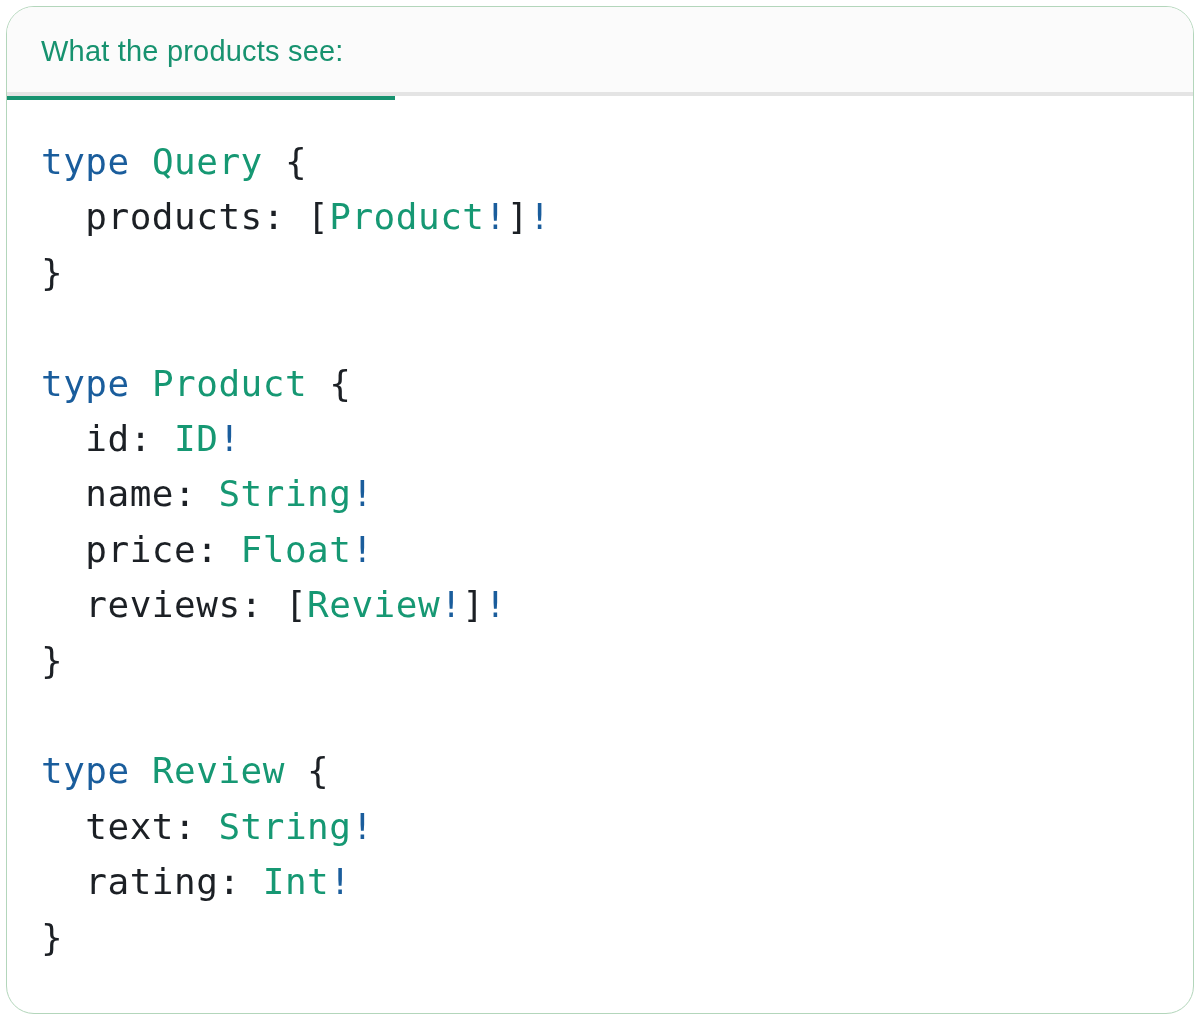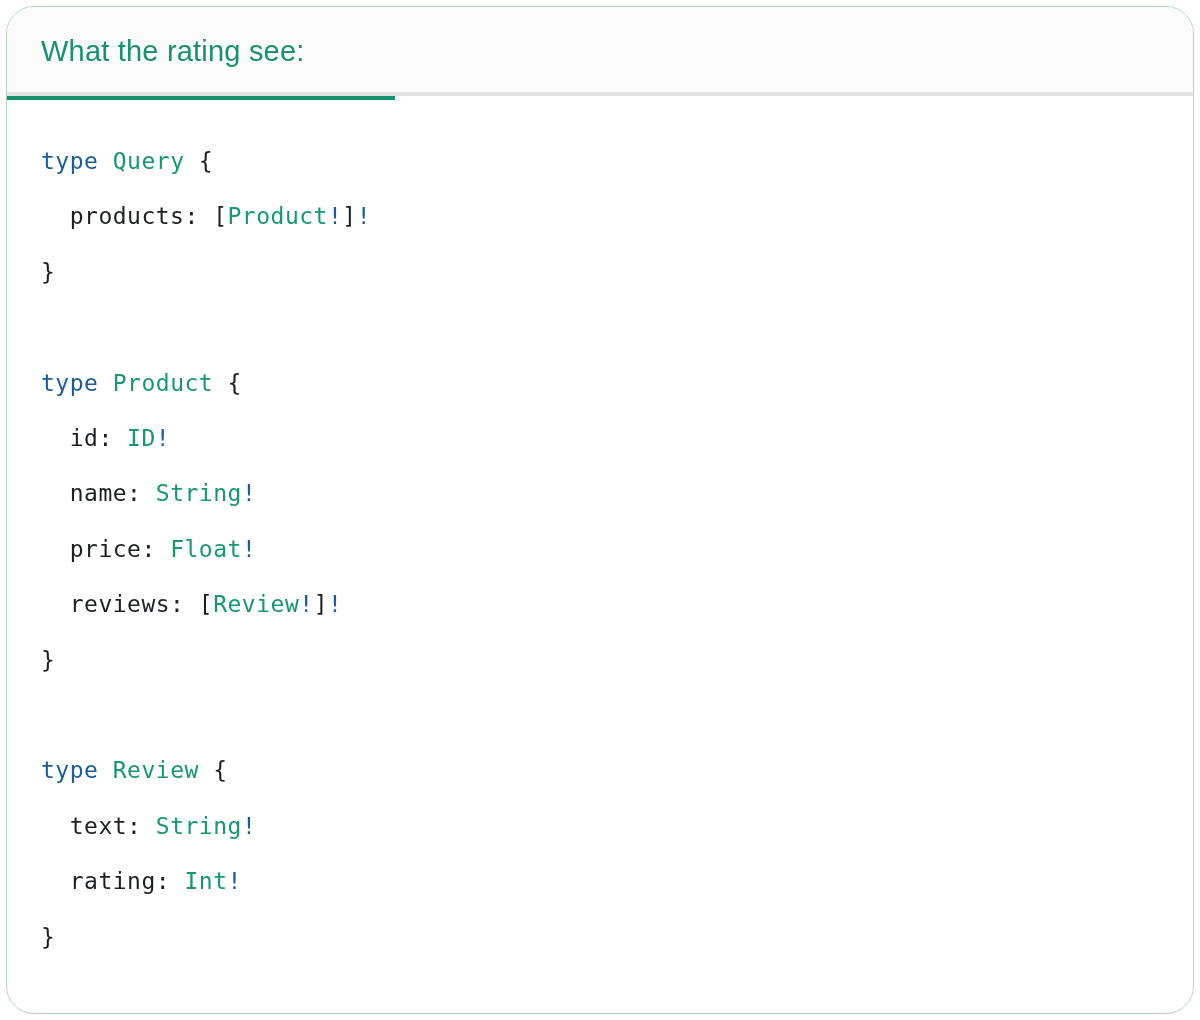--- a/index.html
+++ b/index.html
@@ -39,34 +39,34 @@
   .tab-label {
     color: var(--tab-accent, #17926F);
     font-size: 29px;
     font-weight: 500;
     letter-spacing: 0.2px;
     white-space: nowrap;
   }
   .code-block {
     padding: 38px 30px 30px 34px;
     font-family: "DejaVu Sans Mono", "Liberation Mono", monospace;
-    font-size: 23px;
+    font-size: 36px;
     line-height: 55.4px;
     letter-spacing: 0.5px;
     white-space: pre;
   }
   .code-line { min-height: 55.4px; }
   .tok-plain   { color: var(--code-plain, #1C2025); }
   .tok-keyword { color: var(--code-keyword, #1A5D9C); }
   .tok-type    { color: var(--code-type, #169873); }
   .tok-bang    { color: var(--code-bang, #1A5D9C); }
 </style>
 </head>
 <body>
 
 <div class="panel">
   <div class="tabbar">
     <div class="tab">
-      <span class="tab-label">What the rating see:</span>
+      <span class="tab-label">What the products see:</span>
     </div>
   </div>
   <div class="code-block"><div class="code-line"><span class="tok-keyword">type</span><span class="tok-plain"> </span><span class="tok-type">Query</span><span class="tok-plain"> {</span></div><div class="code-line"><span class="tok-plain">  products: [</span><span class="tok-type">Product</span><span class="tok-bang">!</span><span class="tok-plain">]</span><span class="tok-bang">!</span></div><div class="code-line"><span class="tok-plain">}</span></div><div class="code-line"></div><div class="code-line"><span class="tok-keyword">type</span><span class="tok-plain"> </span><span class="tok-type">Product</span><span class="tok-plain"> {</span></div><div class="code-line"><span class="tok-plain">  id: </span><span class="tok-type">ID</span><span class="tok-bang">!</span></div><div class="code-line"><span class="tok-plain">  name: </span><span class="tok-type">String</span><span class="tok-bang">!</span></div><div class="code-line"><span class="tok-plain">  price: </span><span class="tok-type">Float</span><span class="tok-bang">!</span></div><div class="code-line"><span class="tok-plain">  reviews: [</span><span class="tok-type">Review</span><span class="tok-bang">!</span><span class="tok-plain">]</span><span class="tok-bang">!</span></div><div class="code-line"><span class="tok-plain">}</span></div><div class="code-line"></div><div class="code-line"><span class="tok-keyword">type</span><span class="tok-plain"> </span><span class="tok-type">Review</span><span class="tok-plain"> {</span></div><div class="code-line"><span class="tok-plain">  text: </span><span class="tok-type">String</span><span class="tok-bang">!</span></div><div class="code-line"><span class="tok-plain">  rating: </span><span class="tok-type">Int</span><span class="tok-bang">!</span></div><div class="code-line"><span class="tok-plain">}</span></div></div>
 </div>
 
 </body></html>

